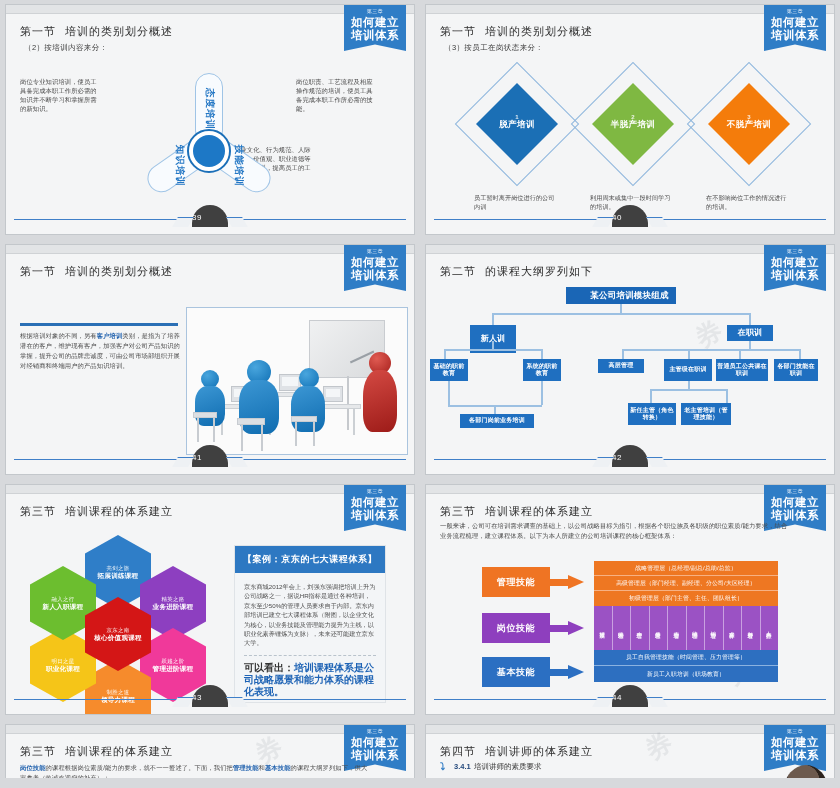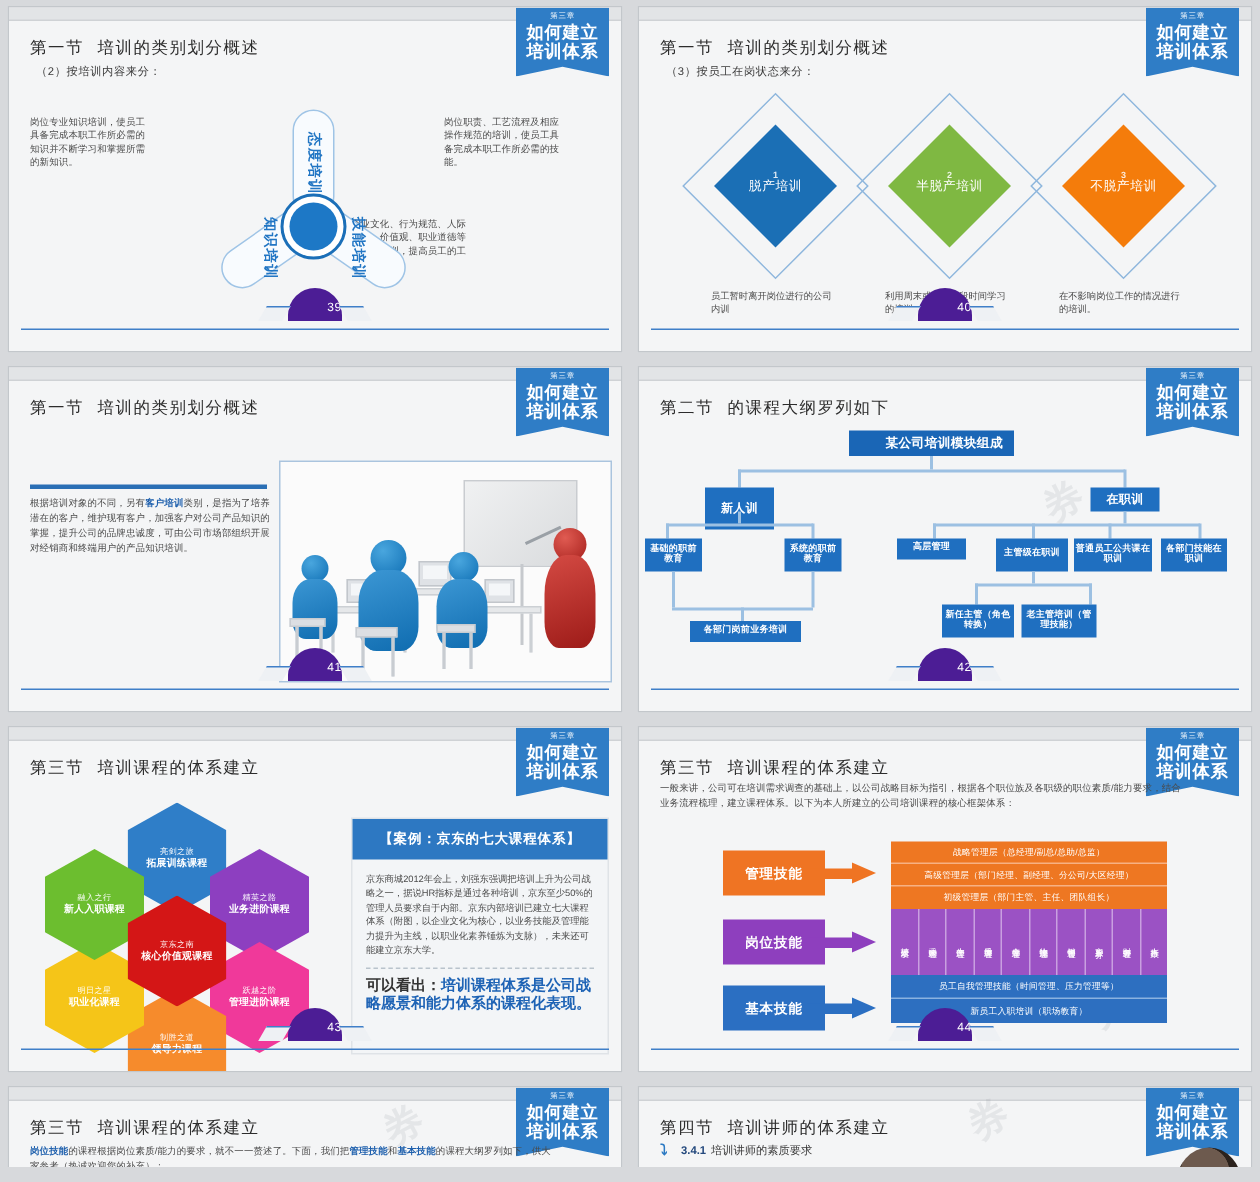--- a/index.html
+++ b/index.html
@@ -26,25 +26,25 @@
   .topbar {
     position: absolute; top: 0; left: 0; right: 0; height: 9px;
     background: #e2e4e6; border-bottom: 1px solid #cfd2d5;
   }
   
   .botrule {
     position: absolute; left: 8px; right: 8px; bottom: 14px; height: 1px;
     background: #3f7fc8;
   }
   .pagetab {
-    position: absolute; bottom: 20px; left: 50%; transform: translateX(-50%);
+    position: absolute; bottom: 7px; left: 50%; transform: translateX(-50%);
     width: 36px; height: 22px;
-    background: #4c1d95;
+    background: #404040;
     border-radius: 18px 18px 0 0;
-    color: #fff; font-size: 8px; line-height: 26px; text-align: right;
+    color: #fff; font-size: 8px; line-height: 26px; text-align: left;
     letter-spacing: .5px;
   }
   .pagetab::before, .pagetab::after {
     content: ""; position: absolute; bottom: 0; width: 16px; height: 9px;
     background: #eef1f4; border-top: 1px solid #3f7fc8;
   }
   .pagetab::before { left: -17px; border-radius: 0 0 0 0; transform: skewX(-30deg); }
   .pagetab::after  { right: -17px; transform: skewX(30deg); }
 
   
@@ -121,21 +121,21 @@
   .dia-outline {
     width: 88px; height: 88px; margin: -44px 0 0 -44px;
     transform: rotate(45deg); border: 1px solid #8fb7dd; background: transparent;
   }
   .dia-fill {
     width: 58px; height: 58px; margin: -29px 0 0 -29px;
     transform: rotate(45deg);
   }
   .dia-label {
     position: absolute; left: 50%; top: 50%; transform: translate(-50%,-42%);
-    color: #fff; font-size: 8.5px; font-weight: normal; white-space: nowrap;
+    color: #fff; font-size: 8.5px; font-weight: bold; white-space: nowrap;
     letter-spacing: .4px;
   }
   .dia-num {
     position: absolute; left: 50%; top: 50%; transform: translate(-50%,-160%);
     color: rgba(255,255,255,.85); font-size: 6px; font-weight: bold;
   }
   .dia-cap {
     position: absolute; top: 128px; left: 50%; transform: translateX(-50%);
     font-size: 6.2px; color: #4a4a4a; line-height: 9px; width: 86px; text-align: left;
   }
@@ -179,21 +179,21 @@
   .hexwrap { position: absolute; left: 24px; top: 50px; width: 176px; height: 176px; }
   .hex {
     position: absolute; width: 66px; height: 74px;
     clip-path: polygon(50% 0%, 100% 25%, 100% 75%, 50% 100%, 0% 75%, 0% 25%);
     display: flex; flex-direction: column; align-items: center; justify-content: center;
     color: #fff; text-align: center;
   }
   .hex .t1 { font-size: 5.4px; opacity: .95; line-height: 7px; letter-spacing: .3px; }
   .hex .t2 { font-size: 6.6px; font-weight: bold; line-height: 8px; letter-spacing: .2px; }
   .casebox {
-    position: absolute; left: 228px; top: 60px; width: 172px; height: 158px;
+    position: absolute; left: 228px; top: 60px; width: 152px; height: 158px;
     background: #f3f5f7; border: 1px solid #dfe3e7;
   }
   .case-head {
     background: #2d78c2; color: #fff; text-align: center;
     font-size: 9px; font-weight: bold; padding: 7px 0 7px; letter-spacing: .6px;
   }
   .case-body { padding: 9px 9px 0 9px; font-size: 6.2px; color: #4d4d4d; line-height: 9.4px; }
   .case-div { margin: 7px 9px 0; border-top: 1px dashed #b9c3cc; }
   .case-concl { padding: 6px 9px 0; font-size: 10px; font-weight: bold; color: #333; line-height: 12px; }
   .case-concl b { color: #1e63b5; }

